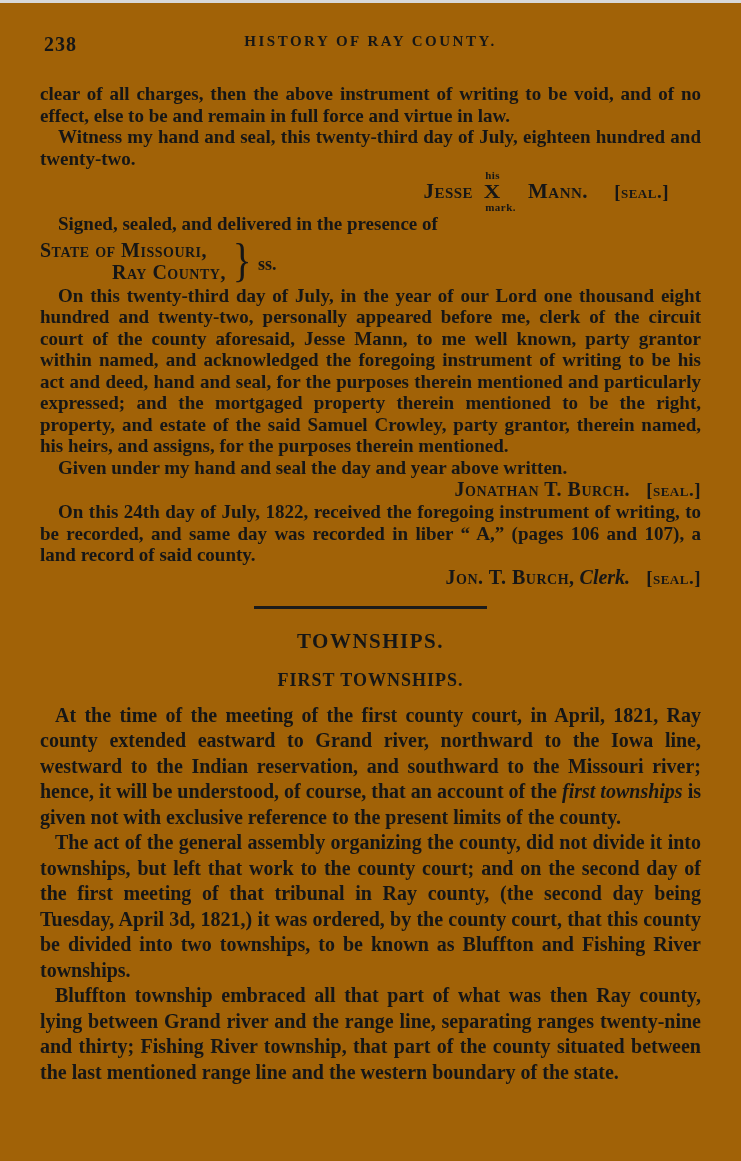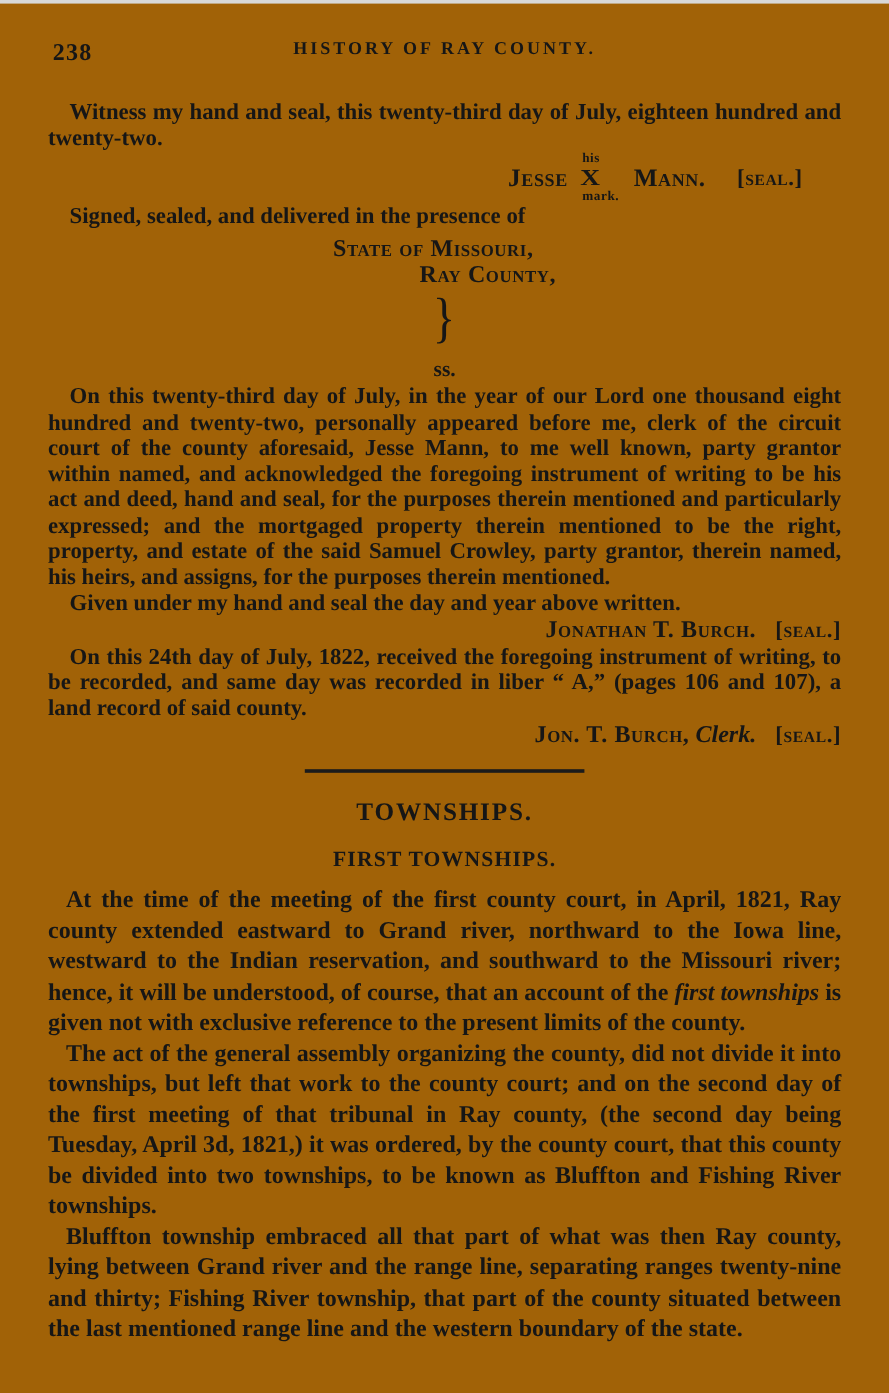--- a/index.html
+++ b/index.html
@@ -39,21 +39,21 @@
     line-height:1;
   }
   .markstack .small { font-size:11px; font-weight:700; letter-spacing:0.5px; }
   .xmark { font-size:19px; font-weight:700; transform:scaleX(1.2); margin:1px 0; }
   .seal-label { font-size:19px; }
   .sig-right { text-align:right; margin:0; }
   .witness-line { padding-right:38px; font-size:20px; line-height:22px; }
   .flush-line { font-size:20px; line-height:23px; }
   .flush-line .gap { display:inline-block; width:16px; }
   .clerk-title { font-style:italic; font-weight:700; }
-  .jurat { display:flex; align-items:center; gap:5px; margin:4px 0 2px 0;flex-direction:column; }
+  .jurat { display:flex; align-items:center; gap:5px; margin:4px 0 2px 0; }
   .jurat-lines { line-height:22px; }
   .jurat-lines .sc { font-size:20px; }
   .jurat-county { padding-left:72px; }
   .brace {
     font-size:46px; font-weight:400; line-height:0.85;
     transform:scaleX(0.85); display:inline-block;
   }
   .jurat-ss { font-size:18px; align-self:center; margin-top:8px; }
   
   .divider {
@@ -78,20 +78,21 @@
 
 <div class="page">
 
   <div class="pagehead">
     <span class="pgnum">238</span>
     <span class="running">HISTORY OF RAY COUNTY.</span>
   </div>
 
   <div class="deed">
 
+    <p>clear of all charges, then the above instrument of writing to be void, and of no effect, else to be and remain in full force and virtue in law.</p>
 
     <p class="indent">Witness my hand and seal, this twenty-third day of July, eighteen hundred and twenty-two.</p>
 
     <div class="sig-jesse">
       <span class="sc sig-name">Jesse</span>
       <span class="markstack">
         <span class="small">his</span>
         <span class="xmark">X</span>
         <span class="small">mark.</span>
       </span>

